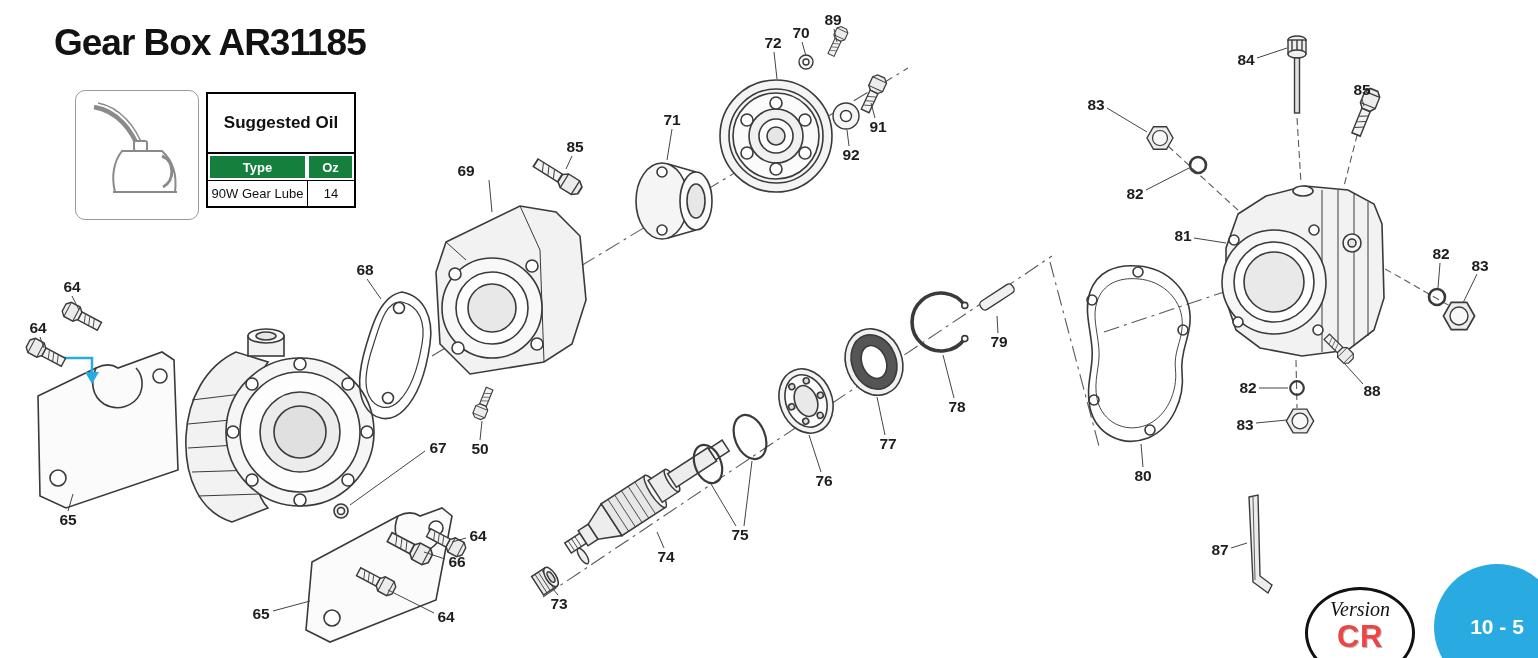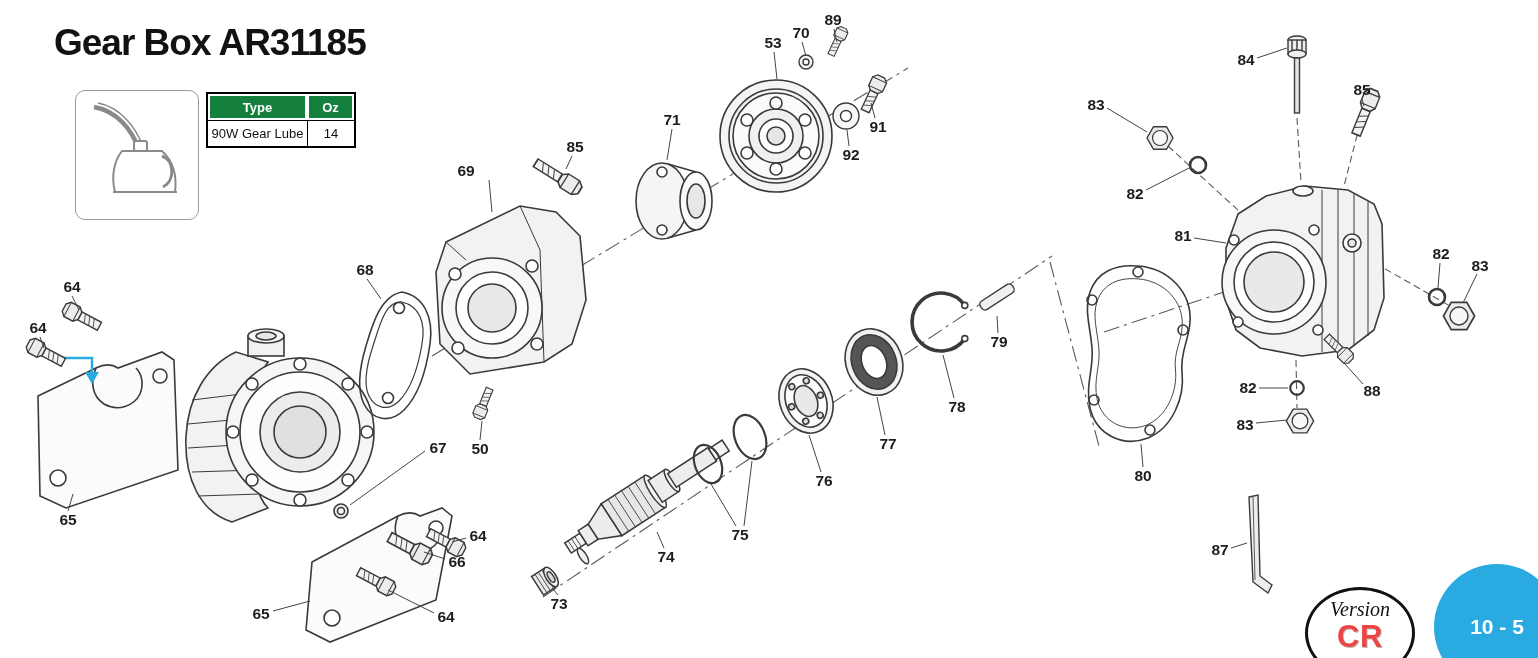--- a/index.html
+++ b/index.html
@@ -380,21 +380,21 @@
 </svg>
 
 <div id="callout-layer">
     <div class="callout" style="left: 72px; top: 287px;">64</div>
     <div class="callout" style="left: 38px; top: 328px;">64</div>
     <div class="callout" style="left: 68px; top: 520px;">65</div>
     <div class="callout" style="left: 365px; top: 270px;">68</div>
     <div class="callout" style="left: 466px; top: 171px;">69</div>
     <div class="callout" style="left: 575px; top: 147px;">85</div>
     <div class="callout" style="left: 672px; top: 120px;">71</div>
-    <div class="callout" style="left: 773px; top: 43px;">53</div>
+    <div class="callout" style="left: 773px; top: 43px;">72</div>
     <div class="callout" style="left: 801px; top: 33px;">70</div>
     <div class="callout" style="left: 833px; top: 20px;">89</div>
     <div class="callout" style="left: 878px; top: 127px;">91</div>
     <div class="callout" style="left: 851px; top: 155px;">92</div>
     <div class="callout" style="left: 438px; top: 448px;">67</div>
     <div class="callout" style="left: 480px; top: 449px;">50</div>
     <div class="callout" style="left: 457px; top: 562px;">66</div>
     <div class="callout" style="left: 478px; top: 536px;">64</div>
     <div class="callout" style="left: 446px; top: 617px;">64</div>
     <div class="callout" style="left: 261px; top: 614px;">65</div>
@@ -428,20 +428,21 @@
       <path d="M22,12 C44,16 60,36 67,56" stroke-width="1.5"></path>
       <path d="M46,60 L86,60 C97,70 101,85 99,101 L39,101 C35,85 38,70 46,60 Z" fill="#fff"></path>
       <rect x="58" y="50" width="13" height="10" rx="2" fill="#fff"></rect>
       <path d="M86,65 C99,70 99,90 87,96" stroke-width="3"></path>
       <line x1="37" y1="101" x2="101" y2="101"></line>
     </g>
   </svg>
 </div>
 
 <div class="oil-table">
+  <div class="tbl-title">Suggested Oil</div>
   <div class="tbl-head">
     <div class="cell col-type">Type</div>
     <div class="cell col-oz">Oz</div>
   </div>
   <div class="tbl-row">
     <div class="cell col-type">90W Gear Lube</div>
     <div class="cell col-oz">14</div>
   </div>
 </div>
 

